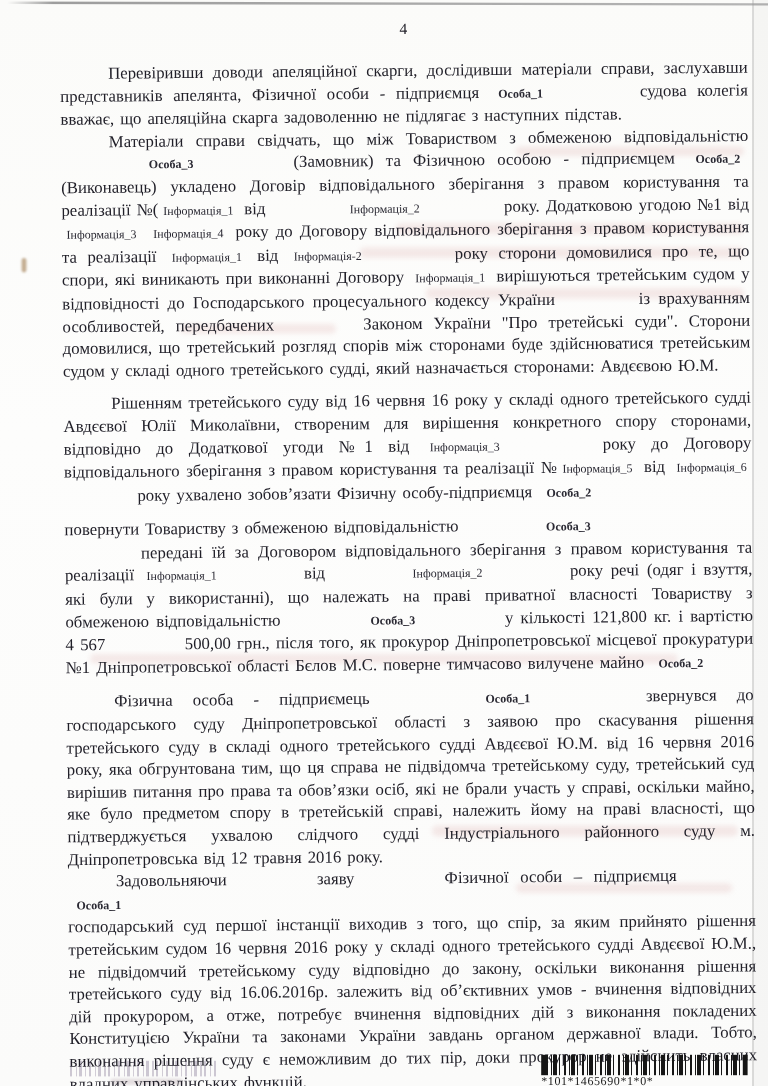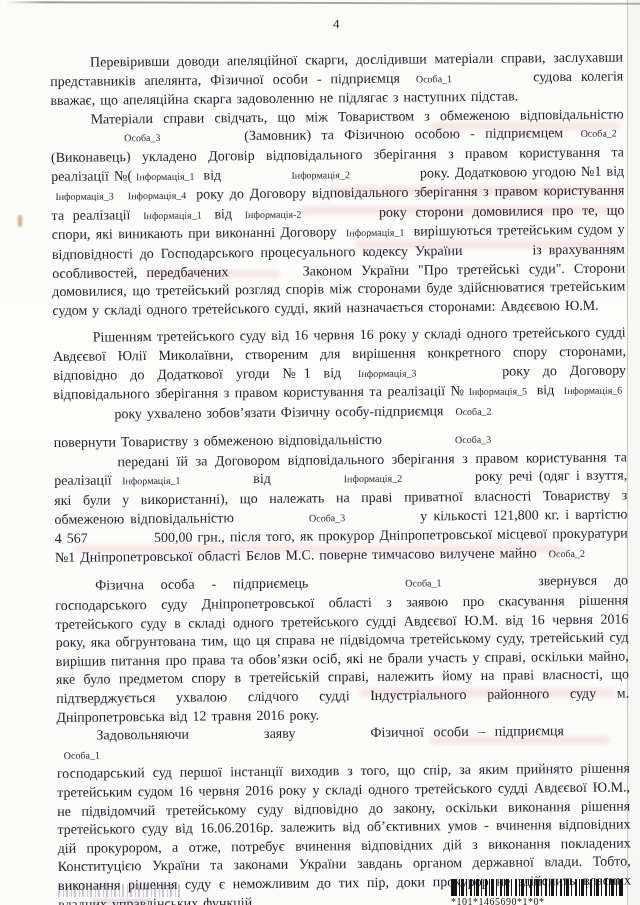--- a/index.html
+++ b/index.html
@@ -31,21 +31,21 @@
     font-size:14px;line-height:18.6px;word-spacing:1.5px;
   }
   .page-number{
     position:absolute;top:-36px;left:0;width:100%;
     text-align:center;font-size:13px;
   }
   .para{text-align:justify;}
   .para.indent{text-indent:40px;}
   .para.space-above{margin-top:9px;}
   .ph{font-size:10px;color:#2a2933;white-space:nowrap;}
-  .ph-osoba{margin:13px 7px;}
+  .ph-osoba{margin:13px 7px;font-weight:bold;}
   .ph-info{font-size:10px;margin:0 4px;}
   .gap{display:inline-block;width:56px;}
   
   .barcode-wrap{position:absolute;left:451px;top:879px;width:172px;}
   .barcode-bars{
     height:17px;width:100%;
     border-left:4px solid #151515;border-right:4px solid #151515;box-sizing:border-box;
     background:repeating-linear-gradient(90deg,
       #161616 0px,#161616 2px,transparent 2px,transparent 4px,
       #161616 4px,#161616 5px,transparent 5px,transparent 6px,

